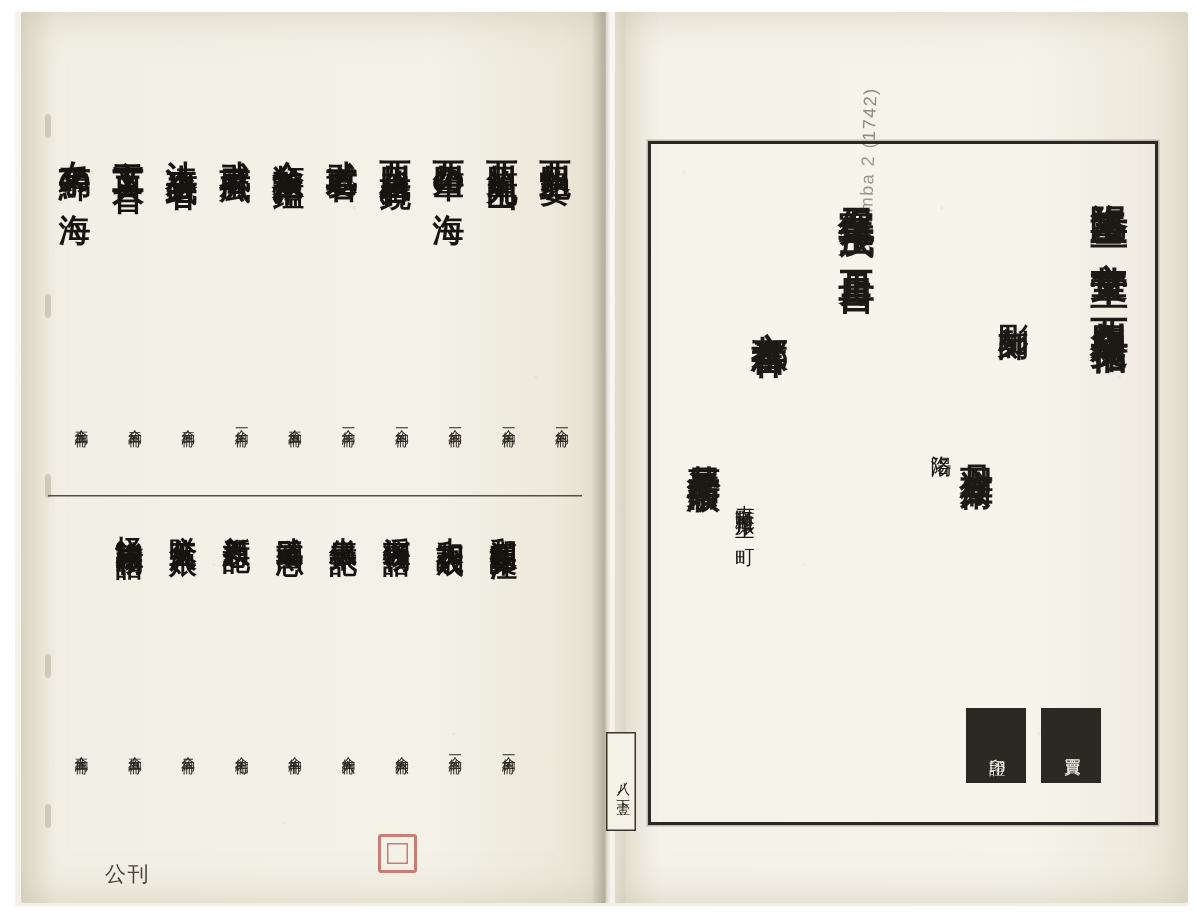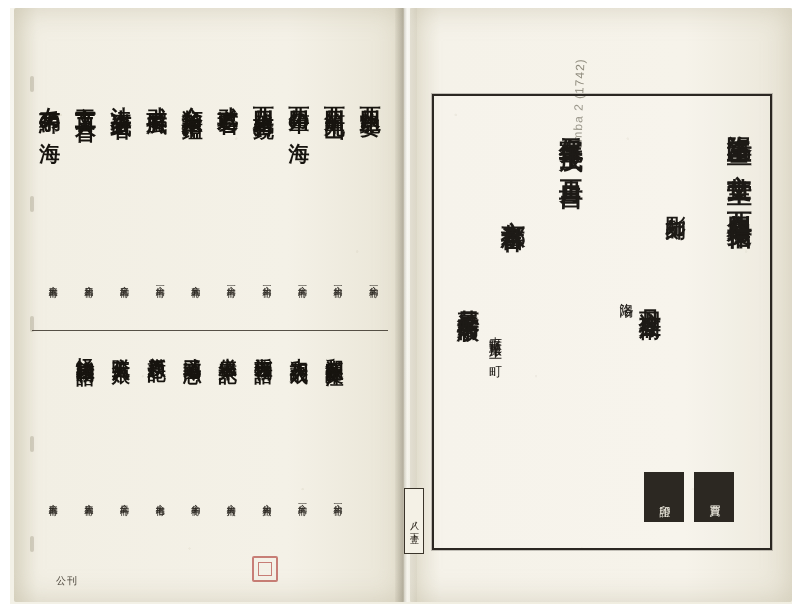--- a/index.html
+++ b/index.html
@@ -286,24 +286,24 @@
     opacity: .65;
   }
   .red-seal::after {
     content: "";
     position: absolute;
     inset: 4px;
     border: 1px solid #b0413a;
   }
   .corner-stamp {
     position: absolute;
-    left: 42px;
+    left: 56px;
     top: 566px;
     font-family: "DejaVu Serif", serif;
-    font-size: 10px;
+    font-size: 14px;
     color: #4a443a;
     letter-spacing: 1px;
   }
   .side-tag {
     position: absolute;
     left: 404px;
     top: 488px;
     width: 18px;
     height: 64px;
     border: 1px solid #3a342a;

